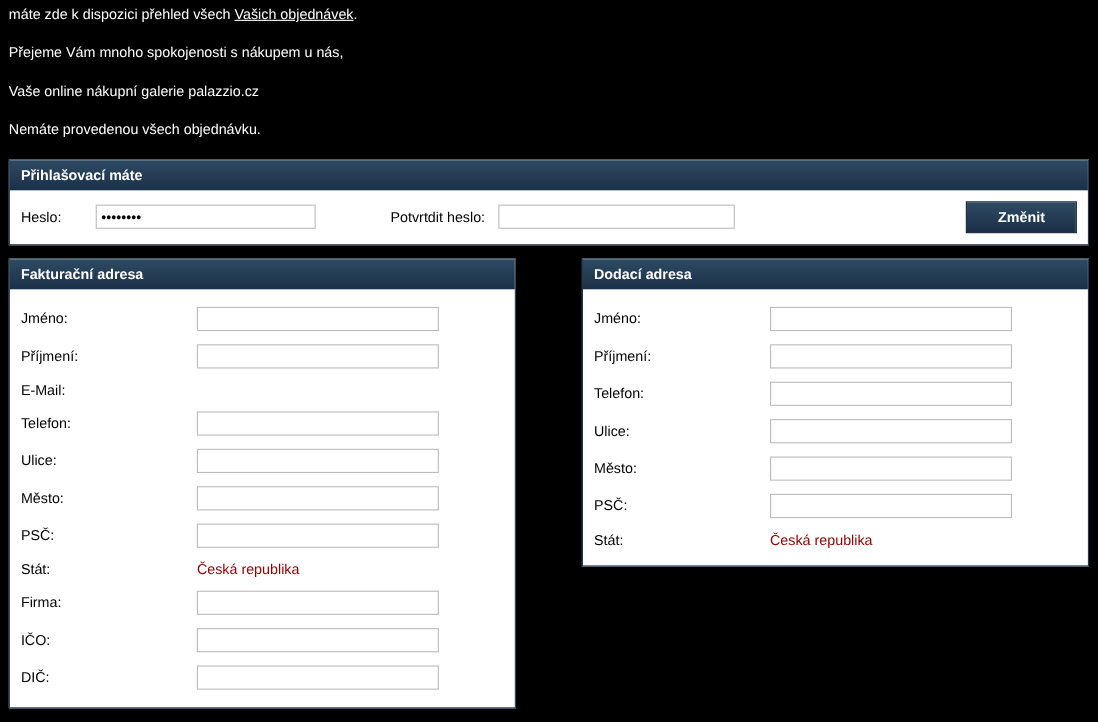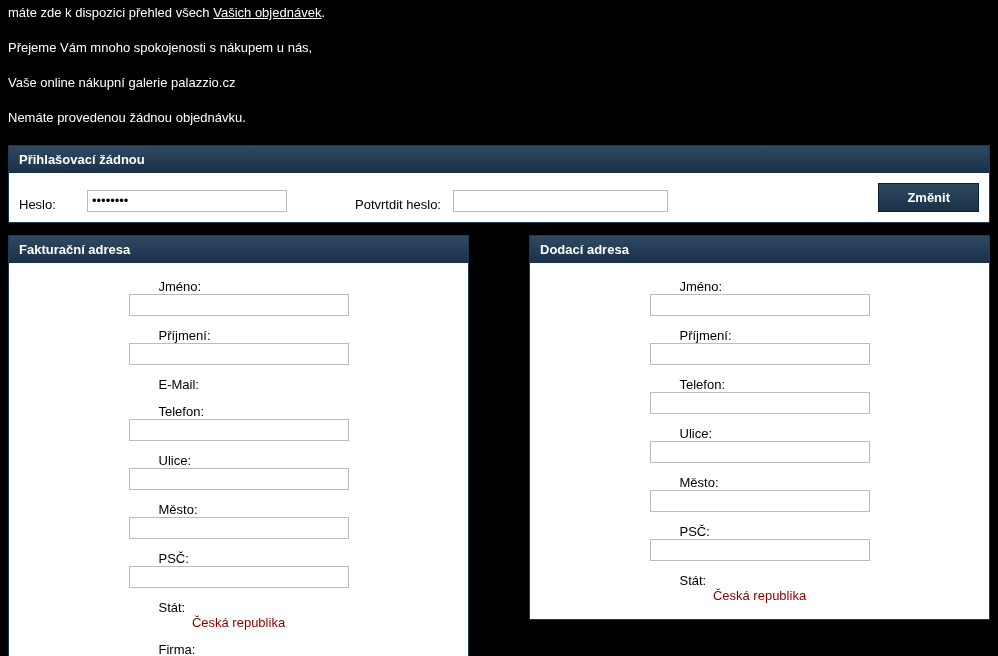--- a/index.html
+++ b/index.html
@@ -30,21 +30,21 @@
       color: #fff;
       font-weight: bold;
       padding: 6px 10px;
       font-size: 13px;
     }
     .panel-body {
       padding: 10px;
     }
     .login-row {
       display: flex;
-      align-items: flex-end;
+      align-items: center;
       gap: 8px;
     }
     .login-row .lbl {
       min-width: 60px;
     }
     .login-row input[type="password"] {
       width: 200px;
       margin-right: 60px;
     }
     .login-row .lbl2 {
@@ -68,21 +68,20 @@
       gap: 60px;
       align-items: flex-start;
     }
     .col {
       flex: 1;
     }
     .form-row {
       display: flex;
       align-items: center;
       padding: 6px 0;
-      flex-direction: column;
     }
     .form-row .flabel {
       width: 160px;
     }
     .form-row input[type="text"] {
       width: 220px;
       height: 22px;
       border: 1px solid #bbb;
       padding: 2px 4px;
       font-size: 13px;
@@ -100,25 +99,25 @@
   </style>
 </head>
 <body>
 
 <div class="intro">
   <p>
     <span>máte zde k dispozici přehled všech </span><a href="#">Vašich objednávek</a><span>.</span>
   </p>
   <p>Přejeme Vám mnoho spokojenosti s nákupem u nás,</p>
   <p>Vaše online nákupní galerie palazzio.cz</p>
-  <p>Nemáte provedenou žádnou objednávku.</p>
+  <p>Nemáte provedenou všech objednávku.</p>
 </div>
 
 <div class="panel">
-  <div class="panel-header">Přihlašovací žádnou</div>
+  <div class="panel-header">Přihlašovací máte</div>
   <div class="panel-body">
     <div class="login-row">
       <span class="lbl">Heslo:</span>
       <input type="password" value="••••••••" style="">
       <span class="lbl2">Potvrtdit heslo:</span>
       <input type="password" class="confirm" value="" style="">
       <span class="spacer"></span>
       <button class="btn">Změnit</button>
     </div>
   </div>

